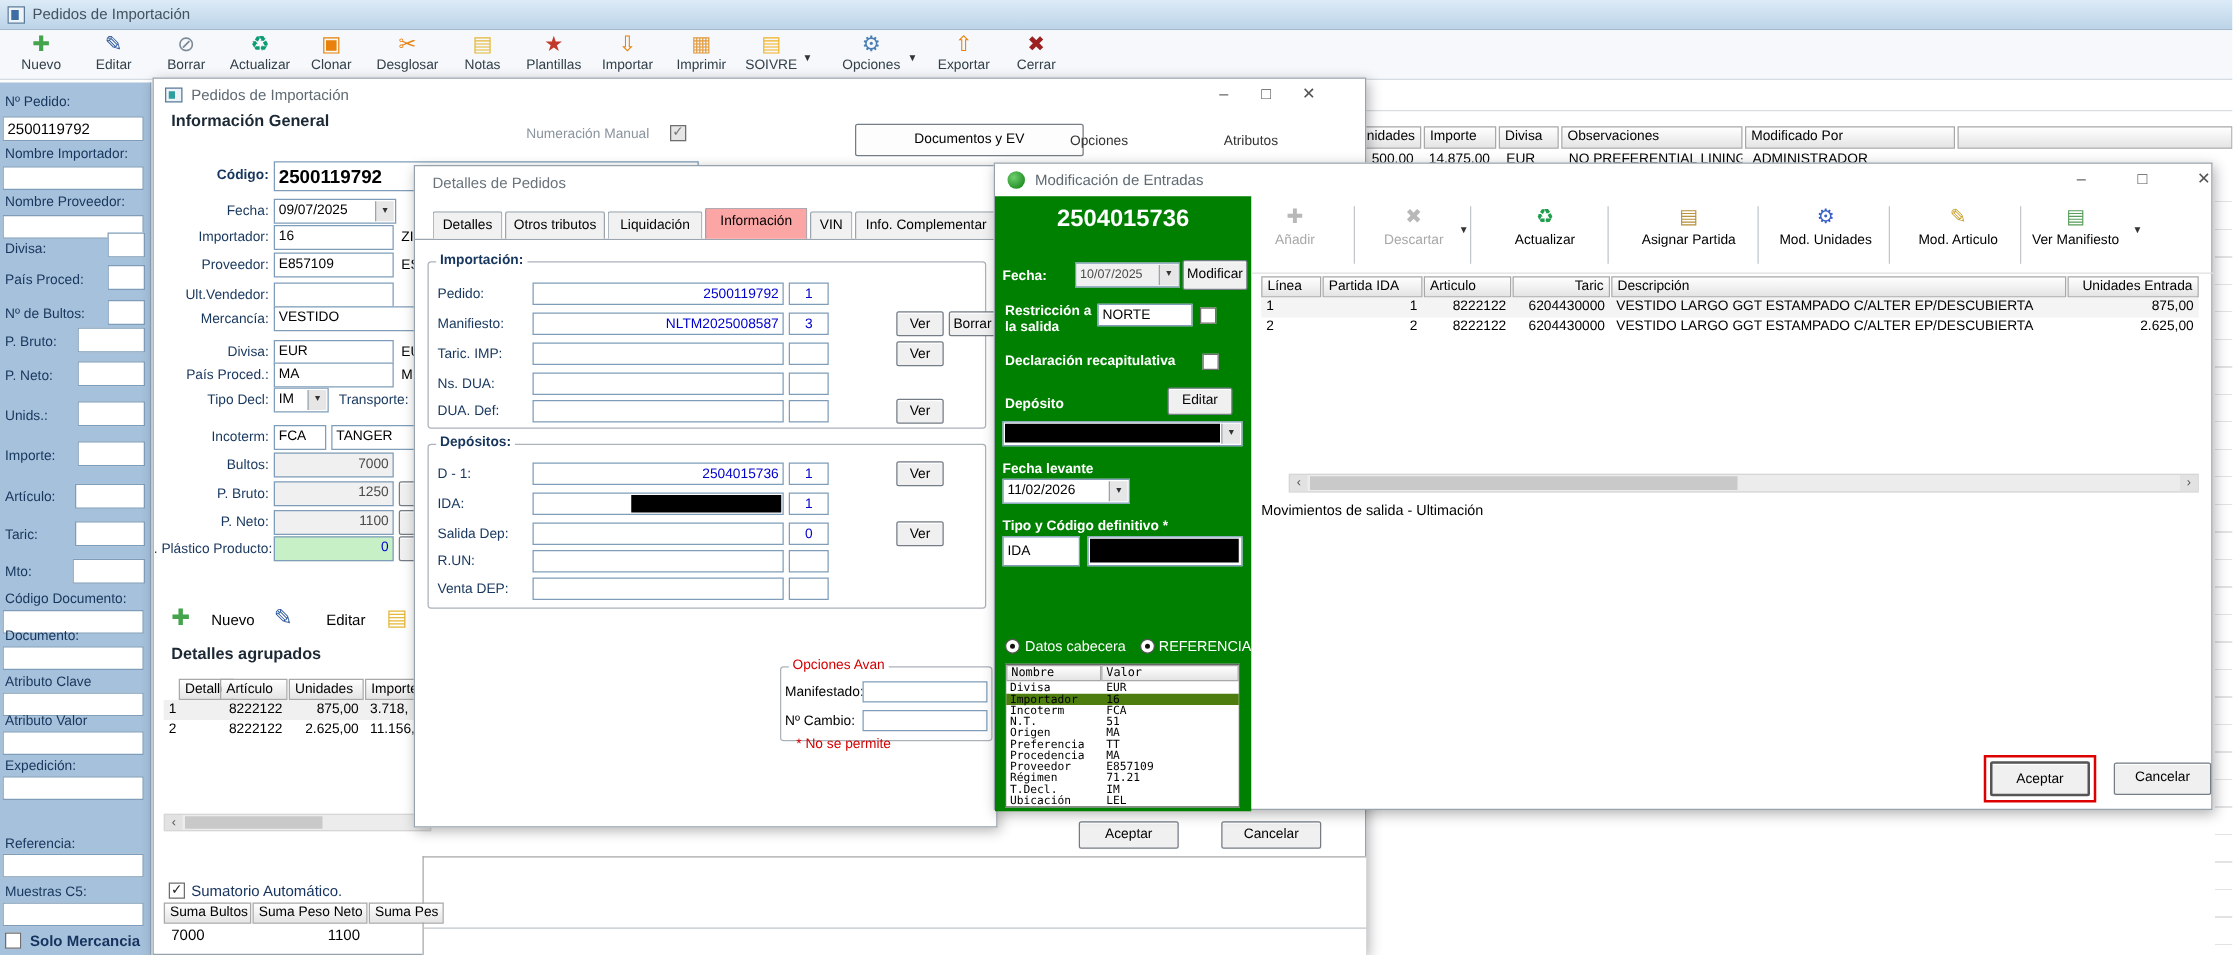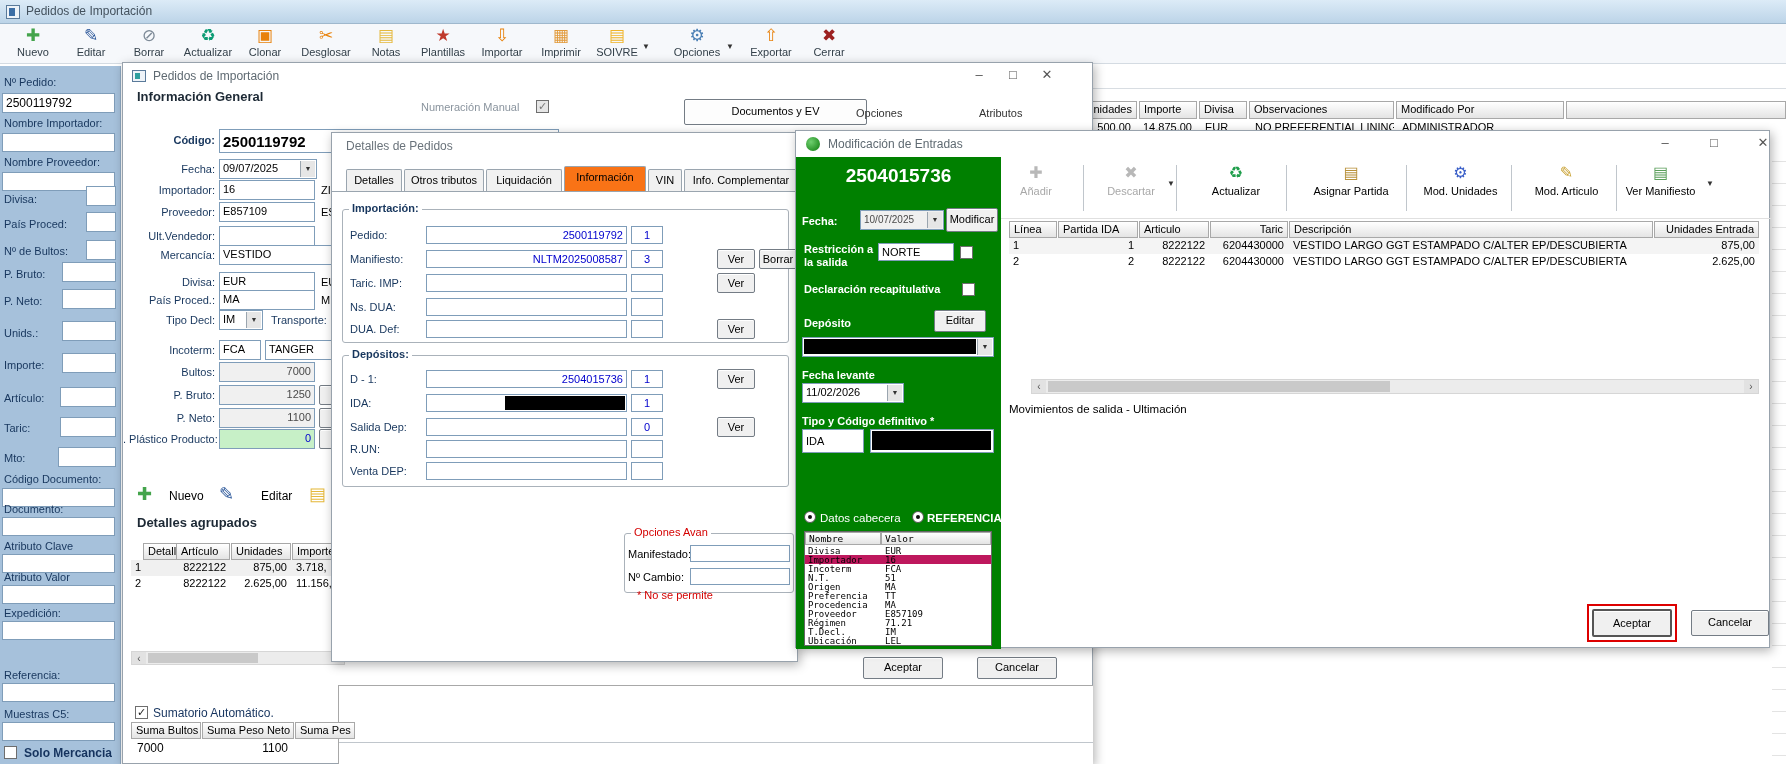--- a/index.html
+++ b/index.html
@@ -29,21 +29,21 @@
 .til{display:block;font-size:11px;color:#33404a;line-height:13px}
 .wbtn{position:absolute;width:30px;height:18px;text-align:center;color:#555;font-size:13px;line-height:16px}
 .sb{position:absolute;background:#ececec;border:1px solid #d6d6d6}
 .sbt{position:absolute;background:#c9c9c9;top:1px;bottom:1px}
 .sba{position:absolute;top:0;bottom:0;width:14px;text-align:center;color:#555;font-size:10px;line-height:13px;background:#e2e2e2}
 .radio{position:absolute;width:12px;height:12px;border-radius:50%;background:#fff;border:1px solid #555}
 .radio i{position:absolute;left:3px;top:3px;width:4px;height:4px;border-radius:50%;background:#111}
 .black{background:#000}
 .redleg{color:#d40000;background:#fff;position:absolute;top:-8px;left:6px;padding:0 3px;font-size:11px}
 .tab{position:absolute;background:#f1f1f1;border:1px solid #9aa5af;border-bottom:none;border-radius:2px 2px 0 0;text-align:center;padding-top:4px;height:22px;font-size:11px}
-.tab.act{background:#f97316;height:25px;z-index:2;margin-top:-3px;font-size:11px}
+.tab.act{background:#fca5a5;height:25px;z-index:2;margin-top:-3px;font-size:11px}
 </style>
 </head>
 <body>
 
 <div class="a" style="left:0;top:0;width:1786px;height:24px;background:linear-gradient(#dcebf7,#bcd4e8);border-bottom:1px solid #9fb8cd">
   <span class="a" style="left:6px;top:5px;width:14px;height:14px;background:#eef3f8;border:1px solid #5a7a9a">
       <i class="a" style="left:2px;top:2px;width:6px;height:8px;background:#3c6ea5"></i>
     </span>
   <span class="a" style="left:26px;top:4px;font-size:12px;color:#44525e">Pedidos de Importación</span>
 </div>
@@ -368,29 +368,29 @@
     <div class="inp" style="left:74px;top:272px;width:124px;height:24px;padding:1px">
         <i class="a black" style="left:1px;top:1px;width:119px;height:19px"></i>
       </div>
     <span class="radio" style="left:8px;top:354px">
         <i></i>
       </span>
     <div class="wt" style="left:24px;top:355px;font-weight:normal;font-size:11.5px">Datos cabecera</div>
     <span class="radio" style="left:116px;top:354px">
         <i></i>
       </span>
-    <div class="wt" style="left:131px;top:355px;font-weight:bold;font-size:11.5px">REFERENCIA</div>
+    <div class="wt" style="left:131px;top:355px;font-weight:normal;font-size:11.5px">REFERENCIA</div>
     <div class="a" style="left:8px;top:374px;width:188px;height:115px;background:#fff;border:1px solid #666;font-family:'DejaVu Sans Mono',monospace;font-size:9px">
       <div class="gh" style="left:0;top:0;width:76px;height:13px;font-size:9.5px;padding:0 3px">Nombre</div>
       <div class="gh" style="left:76px;top:0;width:110px;height:13px;font-size:9.5px;padding:0 3px">Valor</div>
       <div class="a" style="left:0;top:14px;width:186px;height:9px">
           <span class="a" style="left:3px">Divisa</span>
           <span class="a" style="left:80px">EUR</span>
         </div>
-      <div class="a" style="left:0;top:23px;width:186px;height:9px;background:#be185d">
+      <div class="a" style="left:0;top:23px;width:186px;height:9px;background:#4d7c0f">
           <span class="a" style="left:3px">Importador</span>
           <span class="a" style="left:80px">16</span>
         </div>
       <div class="a" style="left:0;top:32px;width:186px;height:9px">
           <span class="a" style="left:3px">Incoterm</span>
           <span class="a" style="left:80px">FCA</span>
         </div>
       <div class="a" style="left:0;top:41px;width:186px;height:9px">
           <span class="a" style="left:3px">N.T.</span>
           <span class="a" style="left:80px">51</span>

